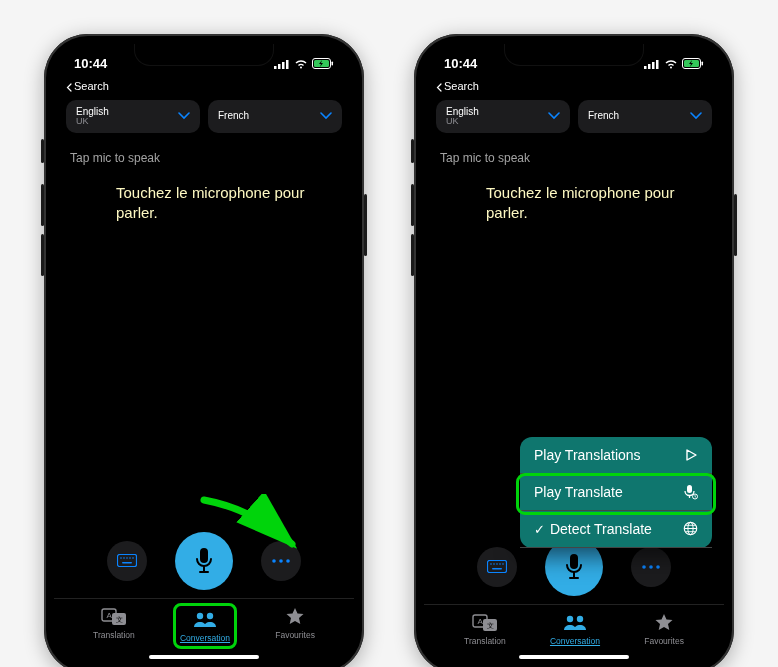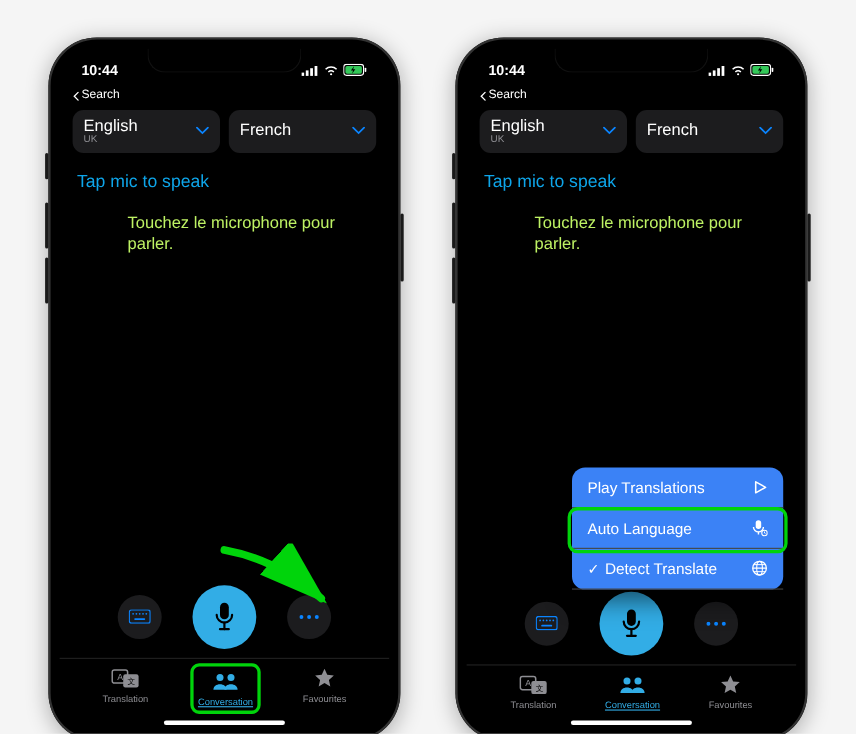--- a/index.html
+++ b/index.html
@@ -79,26 +79,26 @@
     flex: 1;
     background: #1c1c1e;
     border-radius: 10px;
     padding: 7px 10px;
     display: flex;
     justify-content: space-between;
     align-items: center;
     color: #fff;
   }
   .lang-txt { display: flex; flex-direction: column; line-height: 1.05; }
-  .lang-name { font-size: 15px; font-weight: 500; }
+  .lang-name { font-size: 10px; font-weight: 500; }
   .lang-sub { font-size: 9px; color: #8e8e93; }
   .chev { color: #0a84ff; font-size: 13px; }
   .prompt-area { padding: 8px 16px; }
-  .prompt-en { color: #0ea5e9; font-size: 16px; font-weight: 500; margin-bottom: 18px; }
-  .prompt-fr { color: #bef264; font-size: 15px; font-weight: 500; padding-left: 46px; line-height: 1.3; }
+  .prompt-en { color: #a3a3a3; font-size: 12px; font-weight: 500; margin-bottom: 18px; }
+  .prompt-fr { color: #fef9c3; font-size: 15px; font-weight: 500; padding-left: 46px; line-height: 1.3; }
   .spacer { flex: 1; }
   .controls {
     display: flex;
     justify-content: center;
     align-items: center;
     gap: 28px;
     padding: 6px 0 8px;
     position: relative;
   }
   .ctrl-btn {
@@ -147,23 +147,23 @@
     border: 3px solid #00d40b;
     border-radius: 8px;
   }
   .arrow {
     position: absolute;
     pointer-events: none;
   }
   .popup {
     position: absolute;
     right: 12px;
-    bottom: 128px;
+    bottom: 116px;
     width: 192px;
-    background: #3b82f6;
+    background: #0f766e;
     border-radius: 12px;
     overflow: visible;
     box-shadow: 0 8px 24px rgba(0,0,0,0.6);
     z-index: 20;
   }
   .popup-item {
     display: flex;
     justify-content: space-between;
     align-items: center;
     padding: 10px 14px;
@@ -375,21 +375,21 @@
     <div class="spacer"></div>
 
     <div class="popup">
       <div class="popup-item">
         <span>Play Translations</span>
         <svg width="14" height="14" viewBox="0 0 14 14">
             <path d="M3 2l9 5-9 5z" stroke="#fff" stroke-width="1.4" fill="none" stroke-linejoin="round"></path>
           </svg>
       </div>
       <div class="popup-item">
-        <span>Auto Language</span>
+        <span>Play Translate</span>
         <svg width="16" height="16" viewBox="0 0 16 16">
             <rect x="5" y="1" width="5" height="8" rx="2.5" fill="#fff"></rect>
             <path d="M3 7a4.5 4.5 0 009 0" stroke="#fff" stroke-width="1.3" fill="none"></path>
             <line x1="7.5" y1="11.5" x2="7.5" y2="14" stroke="#fff" stroke-width="1.3"></line>
             <circle cx="13" cy="12.5" r="2.5" stroke="#fff" fill="none" stroke-width="1"></circle>
             <path d="M13 11.2v1.3l.9.6" stroke="#fff" stroke-width="0.9" fill="none"></path>
           </svg>
       </div>
       <div class="popup-item">
         <span><span class="check">✓</span><span>Detect Translate</span></span>

